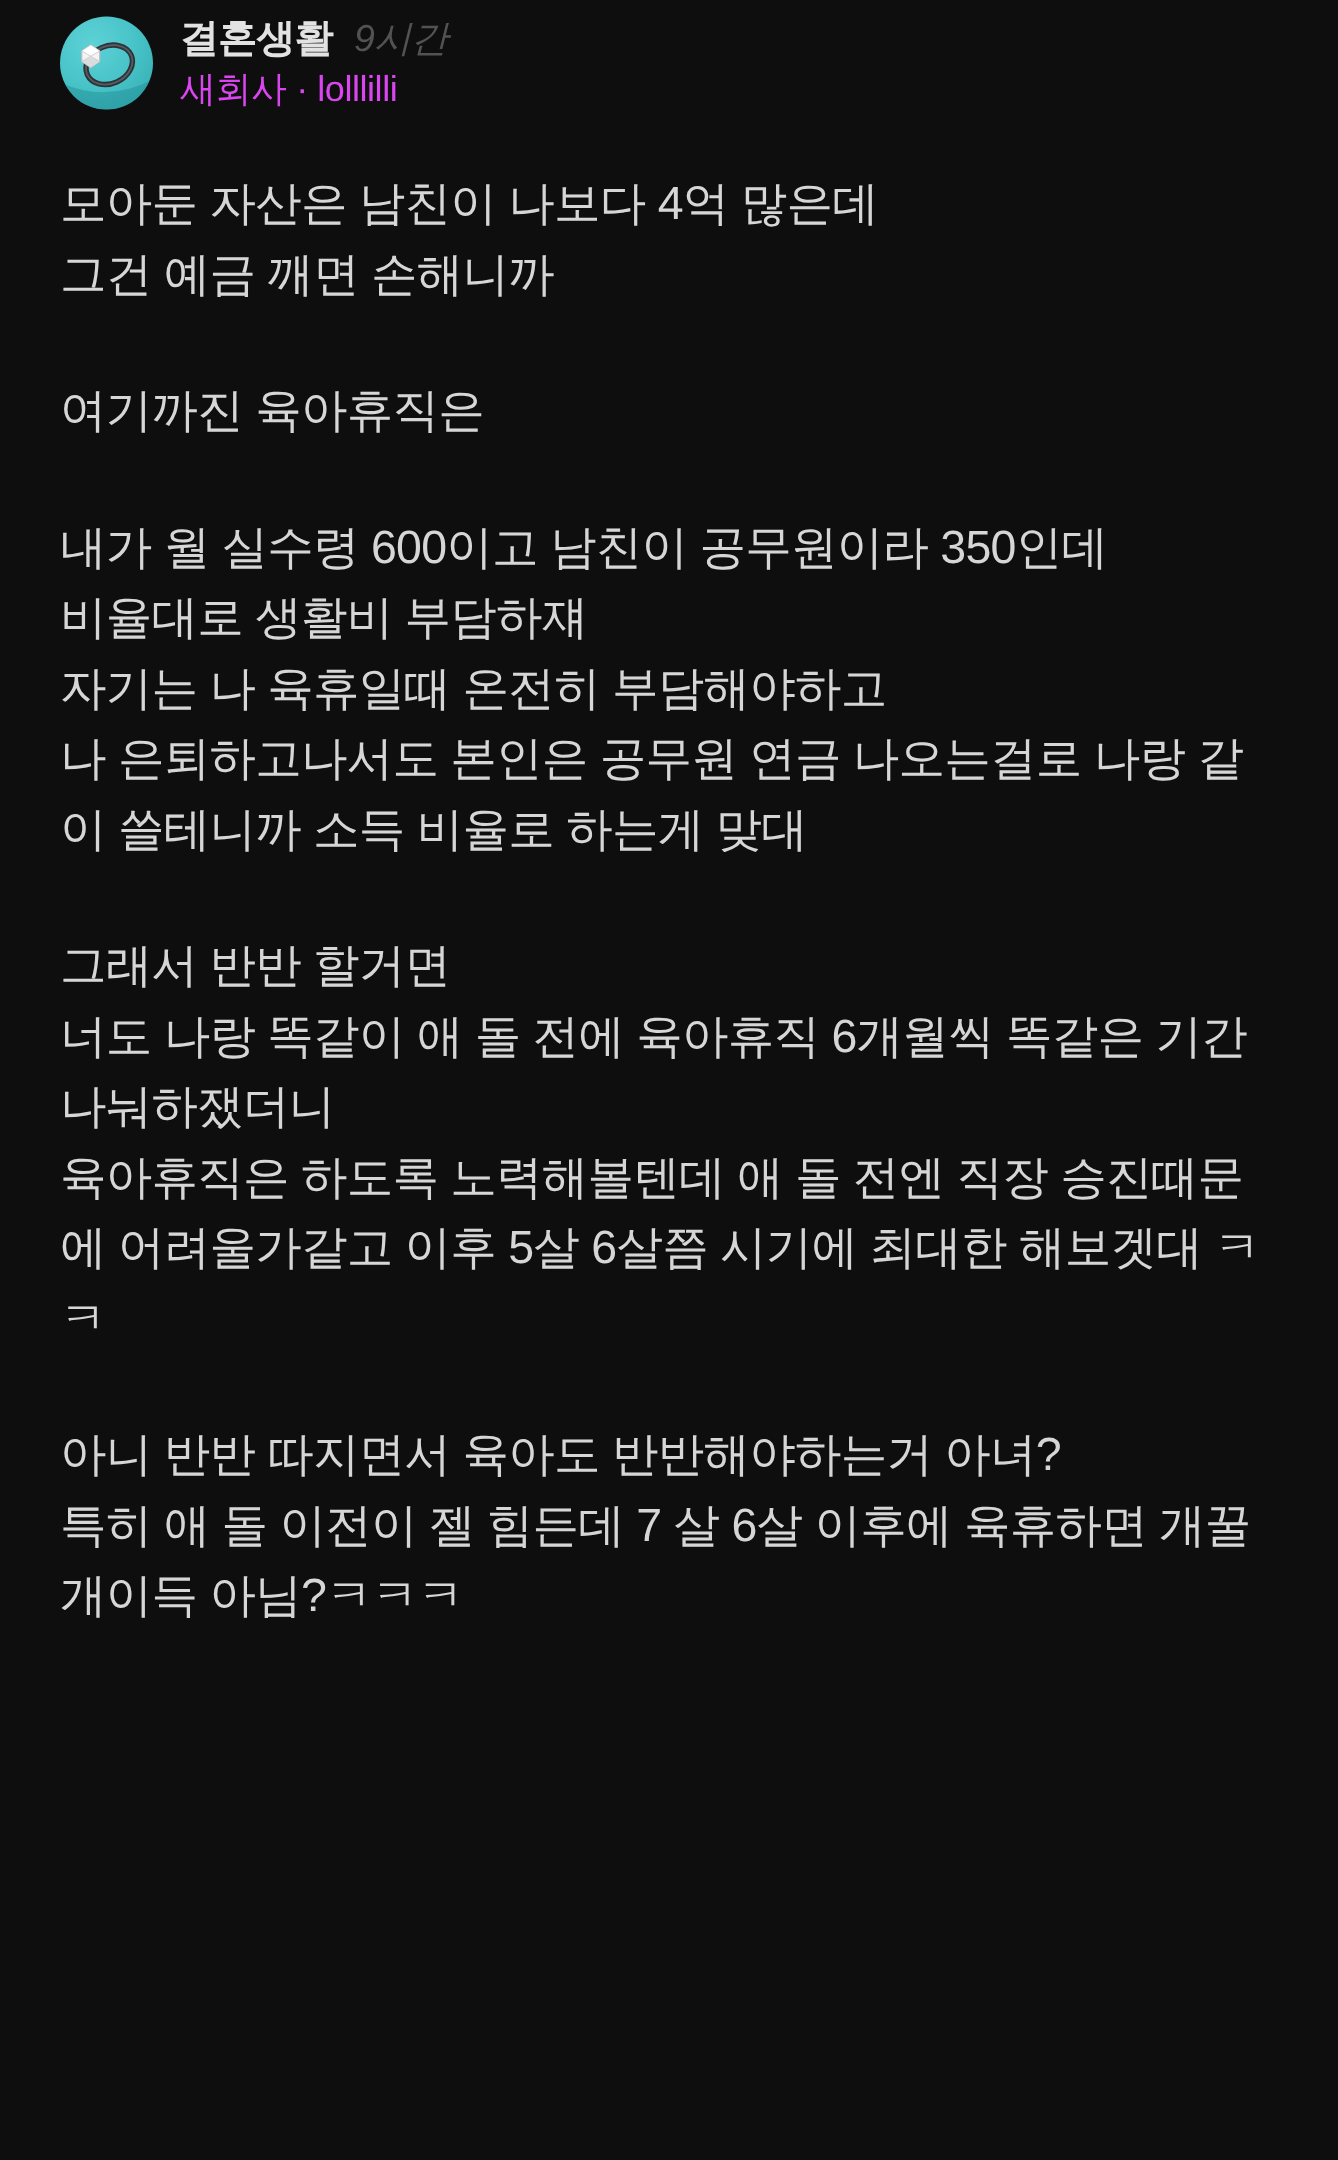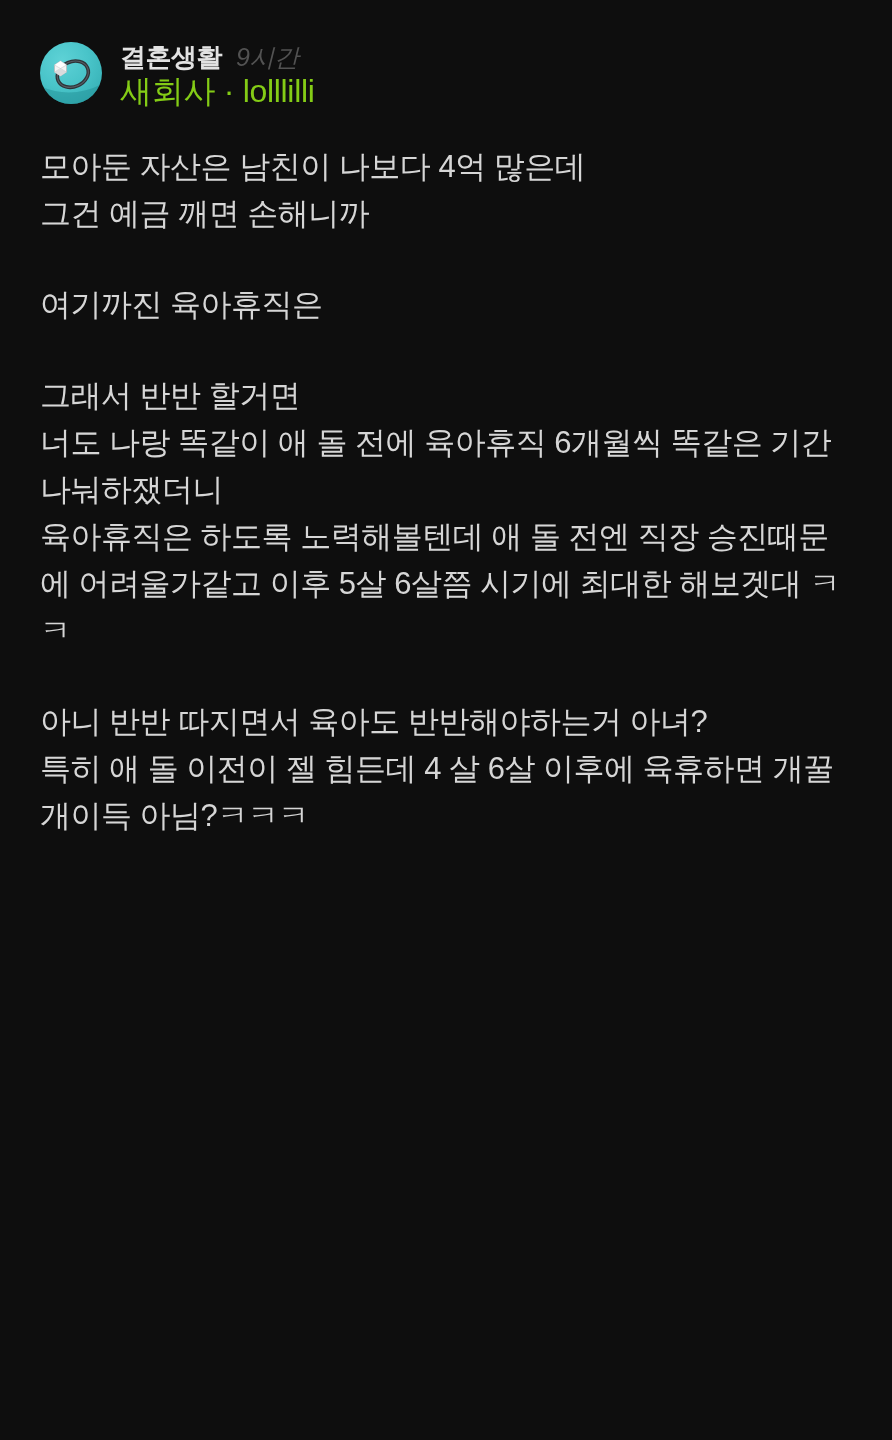--- a/index.html
+++ b/index.html
@@ -16,22 +16,21 @@
     -webkit-font-smoothing: antialiased;
   }
   .post {
     box-sizing: border-box;
     width: 892px;
     padding: 10px 40px 0 40px;
   }
   
   .post-header {
     display: flex;
-    align-items: flex-start;
-    margin-top: 32px;
+    align-items: center;
   }
   .avatar {
     width: 62px;
     height: 62px;
     border-radius: 50%;
     overflow: hidden;
     flex: 0 0 62px;
     background: radial-gradient(circle at 35% 30%, #5ed2d6 0%, #49c4c9 45%, #2fa9ae 100%);
   }
   .avatar svg { display: block; width: 62px; height: 62px; }
@@ -55,23 +54,23 @@
   .post-time {
     margin-left: 14px;
     font-size: 25px;
     font-weight: 400;
     color: #525252;
     letter-spacing: -0.5px;
     font-style: italic;
   }
   .post-meta {
     margin-top: 5px;
-    font-size: 32px;
+    font-size: 24px;
     line-height: 28px;
-    color: #84cc16;
+    color: #d946ef;
     letter-spacing: -0.3px;
   }
   
   .post-title {
     margin: 70px 0 0 0;
     font-size: 40px;
     line-height: 54px;
     font-weight: 700;
     color: #eaeaea;
     letter-spacing: -1px;
@@ -124,20 +123,24 @@
       </div>
       <div class="post-meta">새회사 · lolllilli</div>
     </div>
   </header>
 
 
   <div class="post-body">
     <p>모아둔 자산은 남친이 나보다 4억 많은데
 그건 예금 깨면 손해니까</p>
     <p>여기까진 육아휴직은</p>
+    <p>내가 월 실수령 600이고 남친이 공무원이라 350인데
+비율대로 생활비 부담하쟤
+자기는 나 육휴일때 온전히 부담해야하고
+나 은퇴하고나서도 본인은 공무원 연금 나오는걸로 나랑 같이 쓸테니까 소득 비율로 하는게 맞대</p>
     <p>그래서 반반 할거면
 너도 나랑 똑같이 애 돌 전에 육아휴직 6개월씩 똑같은 기간 나눠하쟀더니
 육아휴직은 하도록 노력해볼텐데 애 돌 전엔 직장 승진때문에 어려울가같고 이후 5살 6살쯤 시기에 최대한 해보겟대 ㅋㅋ</p>
     <p>아니 반반 따지면서 육아도 반반해야하는거 아녀?
-특히 애 돌 이전이 젤 힘든데 4 살 6살 이후에 육휴하면 개꿀 개이득 아님?ㅋㅋㅋ</p>
+특히 애 돌 이전이 젤 힘든데 7 살 6살 이후에 육휴하면 개꿀 개이득 아님?ㅋㅋㅋ</p>
   </div>
 
 </div>
 
 </body></html>

